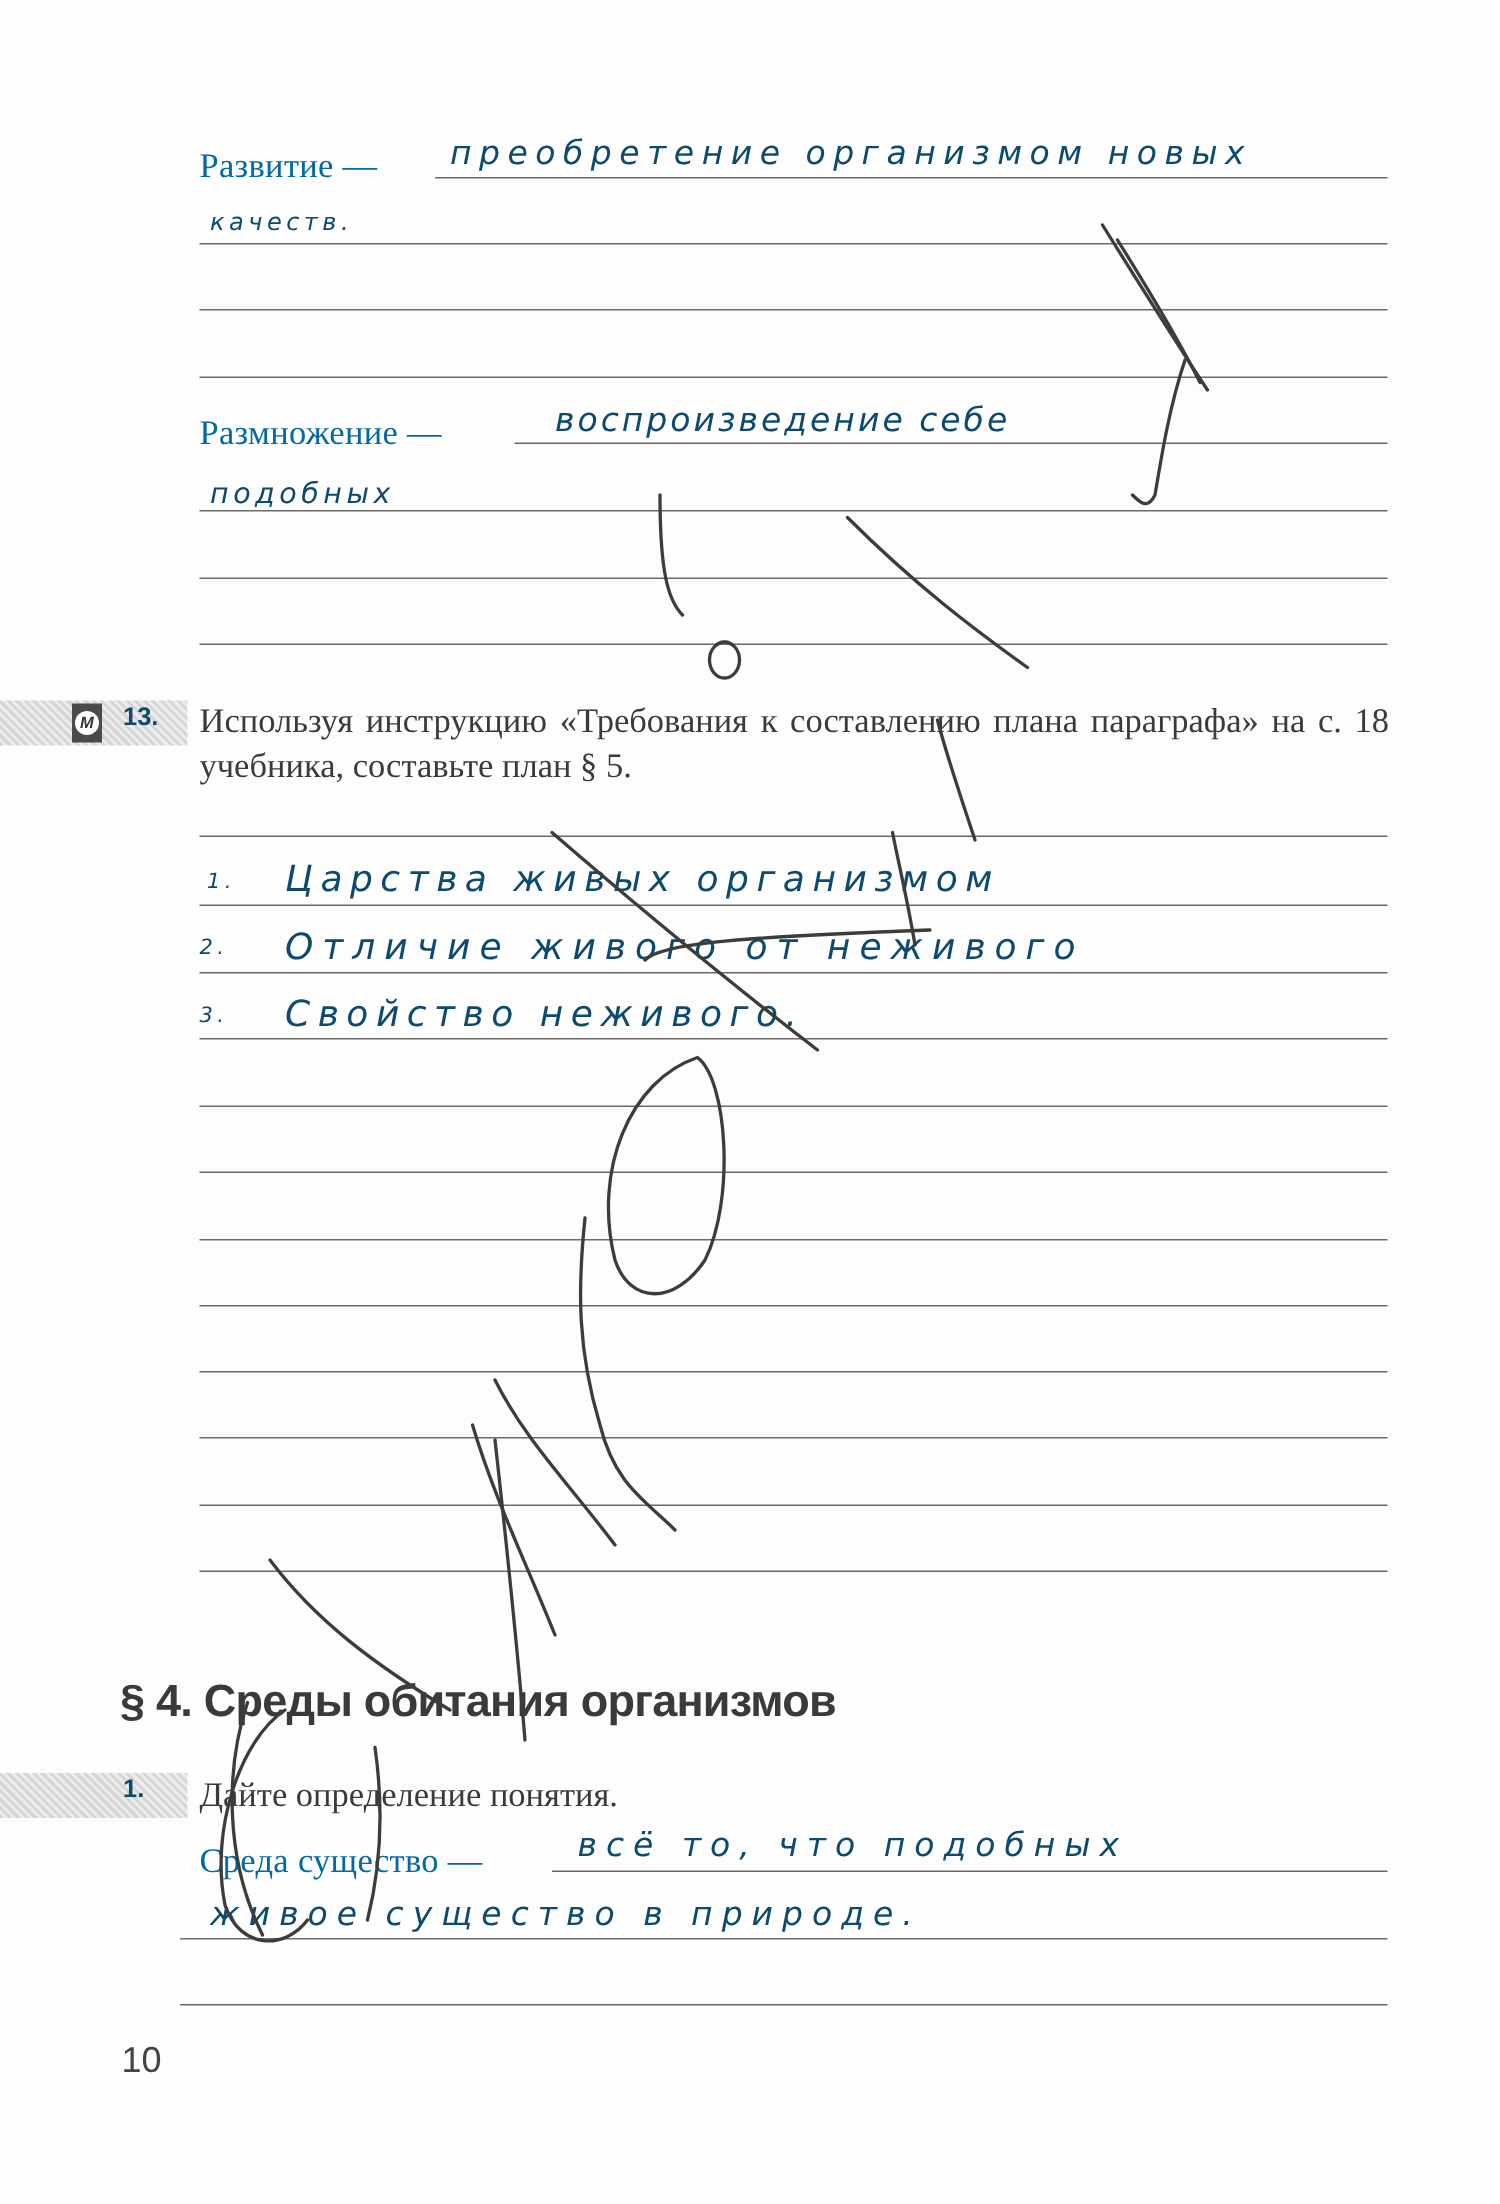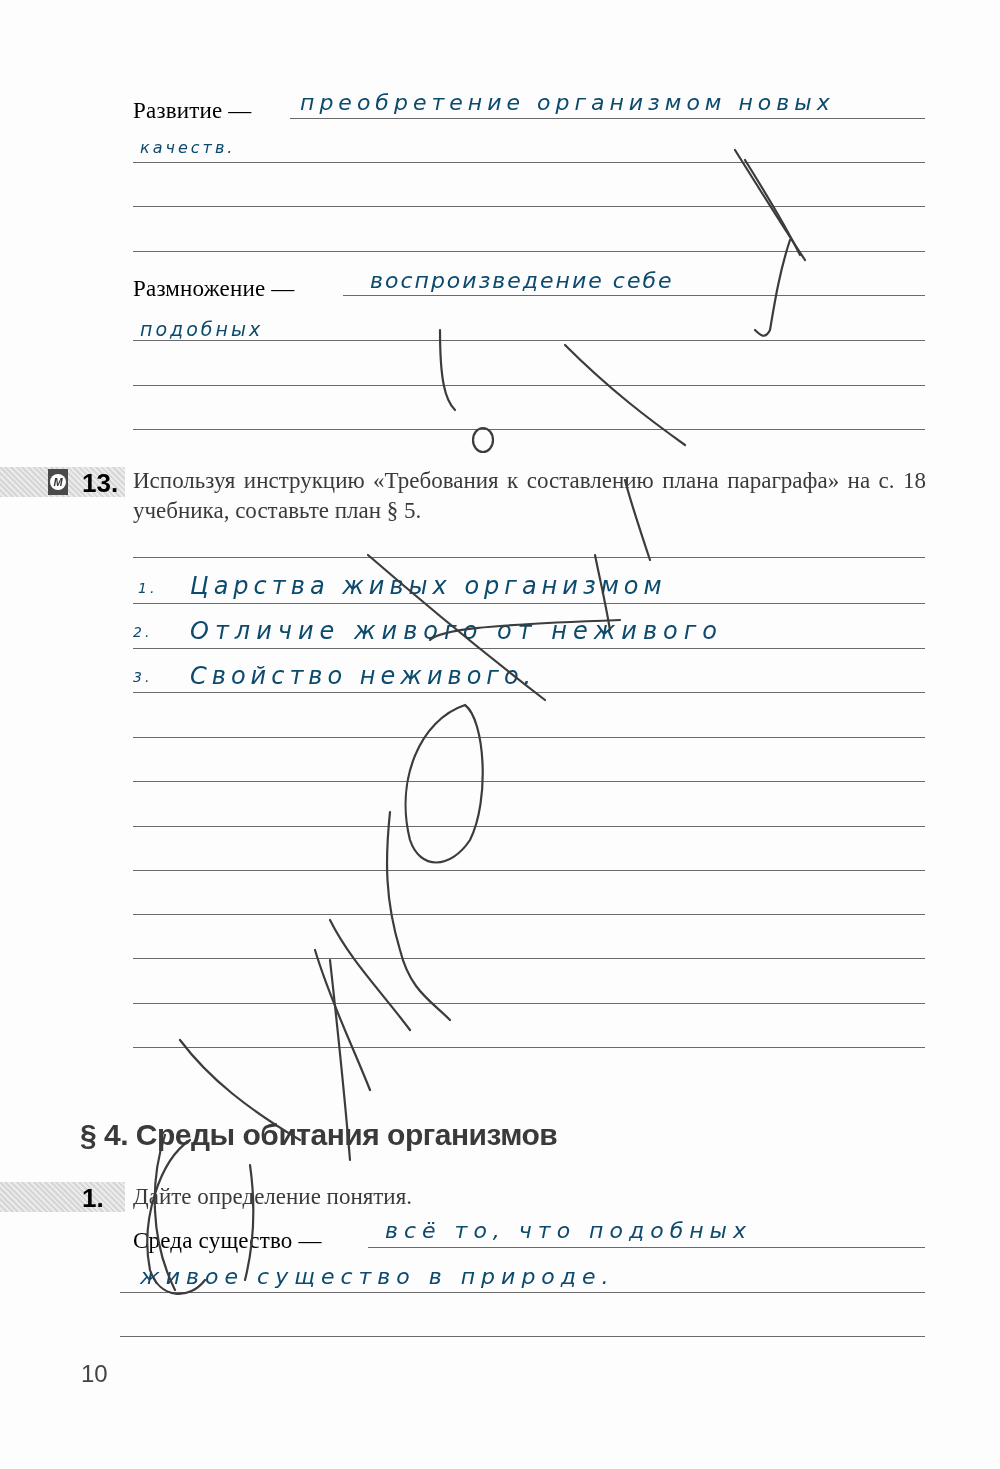--- a/index.html
+++ b/index.html
@@ -1,25 +1,25 @@
 <!DOCTYPE html>
 <html><head>
 <meta charset="utf-8">
 <style>
   html,body{margin:0;padding:0;}
   body{width:1000px;height:1469px;background:#fdfdfd;position:relative;overflow:hidden;
        font-family:"Liberation Serif","DejaVu Serif",serif;color:#333;}
   .abs{position:absolute;}
   .rule{position:absolute;left:133px;width:792px;height:0;border-top:1.5px solid #6a6a6a;}
-  .label{font-size:23px;color:#000000;white-space:nowrap;letter-spacing:0.2px;}
+  .label{font-size:23px;color:#0369a1;white-space:nowrap;letter-spacing:0.2px;}
   .hand{font-family:"DejaVu Sans",sans-serif;font-style:italic;font-weight:300;color:#0c4a6e;
         font-size:22px;letter-spacing:3px;white-space:nowrap;}
   .task-band{position:absolute;left:0;height:30px;
      background:repeating-linear-gradient(45deg,#d6d6d6 0 2px,#ebebeb 2px 4px);}
-  .task-num{font-family:"Liberation Sans",sans-serif;font-weight:bold;font-size:26px;color:#000000;text-align:center;}
+  .task-num{font-family:"Liberation Sans",sans-serif;font-weight:bold;font-size:17px;color:#0c4a6e;text-align:center;}
   .badge{width:20px;height:26px;background:#4a4a4a;display:flex;align-items:center;justify-content:center;}
   .badge span{width:16px;height:16px;border-radius:50%;background:#fff;color:#333;font-family:"Liberation Sans",sans-serif;
      font-weight:bold;font-style:italic;font-size:11px;display:flex;align-items:center;justify-content:center;}
   .task-text{font-size:23px;color:#3a3a3a;line-height:30px;text-align:justify;text-align-last:left;}
   .section-title{font-family:"Liberation Sans",sans-serif;font-weight:bold;font-size:30px;color:#3a3a3a;letter-spacing:-0.5px;}
   .page-num{font-family:"Liberation Sans",sans-serif;font-size:24px;color:#444;}
   svg.overlay{position:absolute;left:0;top:0;pointer-events:none;}
 </style>
 </head>
 <body>

